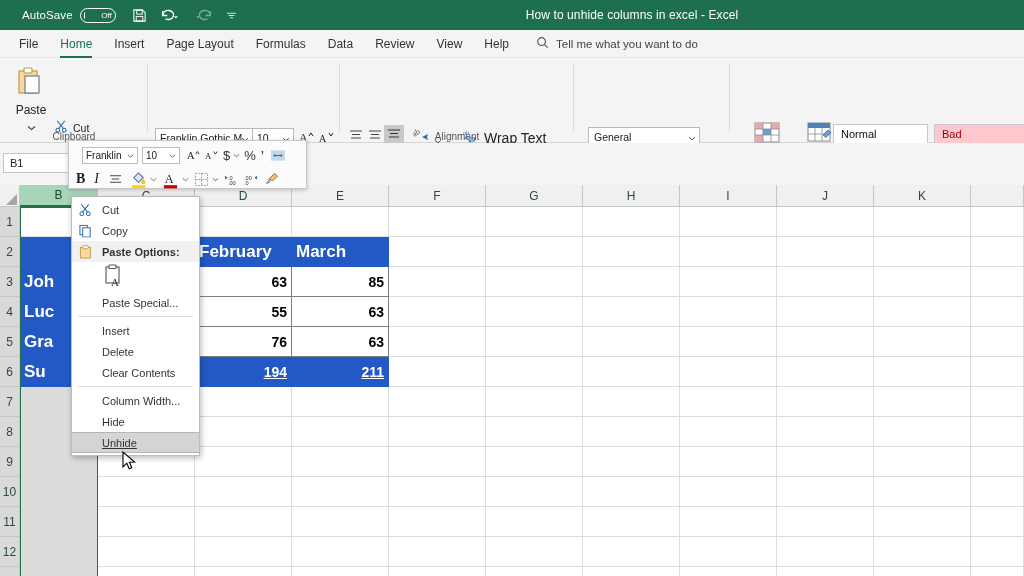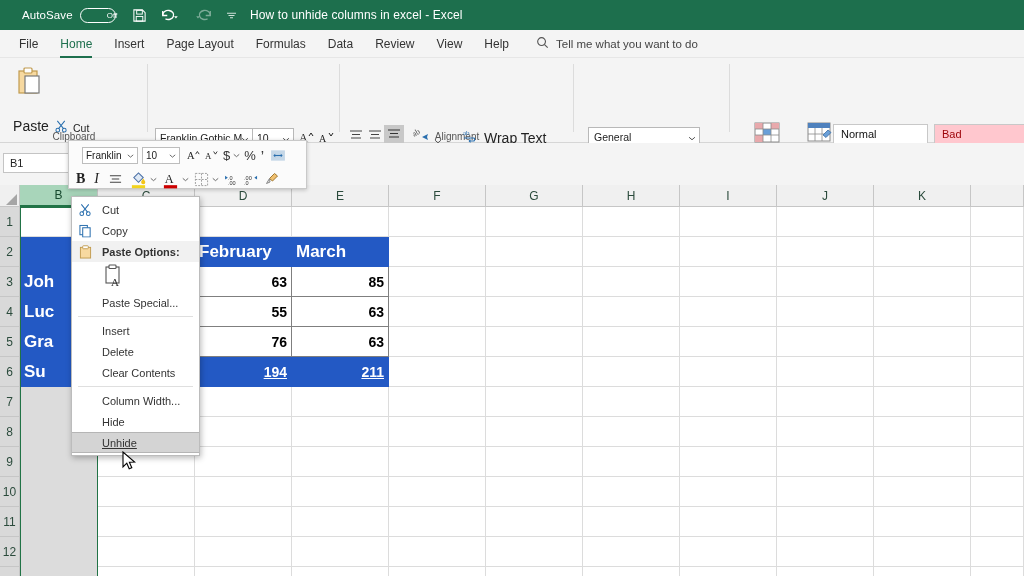--- a/index.html
+++ b/index.html
@@ -14,28 +14,28 @@
   .titlebar {
     position: absolute; top: 0; left: 0; width: 1024px; height: 30px;
     background: #1d6f4d; color: #fff;
     display: flex; align-items: center;
   }
   .autosave-wrap { display:flex; align-items:center; gap:7px; margin-left: 22px; }
   .autosave-label { font-size: 11.5px; color: #ffffff; letter-spacing: .1px; }
   .toggle {
     width: 36px; height: 15px; border-radius: 9px;
     border: 1.2px solid #ffffff; background: transparent;
-    display: flex; align-items: center; gap: 17px; padding: 0 9px;
+    display: flex; align-items: center; gap: 17px; padding: 0 3px;
   }
   .toggle .knob { width: 7px; height: 7px; border-radius: 50%; background: #fff; }
   .toggle .off { font-size: 8px; color: #fff; }
   .qat { display: flex; align-items: center; gap: 13px; margin-left: 16px; }
   .qat svg { display: block; }
   .doctitle {
-    position: absolute; left: 0; right: 10px; text-align: left;
+    position: absolute; left: 0; right: 10px; text-align: center;
     font-size: 12px; color: #fff; letter-spacing: .1px;
     top: 50%; transform: translateY(-50%);
     margin-left: 250px;
   }
 
   
   .tabbar {
     position: absolute; top: 30px; left: 0; width: 1024px; height: 28px;
     background: #f4f4f4; display: flex; align-items: center;
     border-bottom: 1px solid #e6e6e6;
@@ -61,21 +61,21 @@
   .grp { position: absolute; top: 0; height: 85px; }
   .grp-sep { position:absolute; top: 6px; width: 1px; height: 68px; background: #dcdcdc; }
   .grp-label {
     position: absolute; bottom: 1px; width: 100%; text-align: center;
     font-size: 10px; color: #555;
   }
   .rb { font-size: 14px; color: #222; }
 
   
   .paste-btn { position:absolute; left: 8px; top: 8px; width: 46px; text-align:center; }
-  .paste-btn .lbl { font-size: 14px; color:#222; margin-top:16px; }
+  .paste-btn .lbl { font-size: 12px; color:#222; margin-top:1px; }
   .clip-item { position:absolute; display:flex; align-items:center; gap:5px; font-size:10.5px; color:#222; }
 
   
   .fontname {
     position:absolute; left:155px; top:70px; width:98px; height:19px;
     border:1px solid #b8b8b8; background:#fff; font-size:10.5px; color:#222;
     display:flex; align-items:center; padding-left:4px; overflow:hidden; white-space:nowrap;
   }
   .fontsize {
     position:absolute; left:252px; top:70px; width:42px; height:19px;

